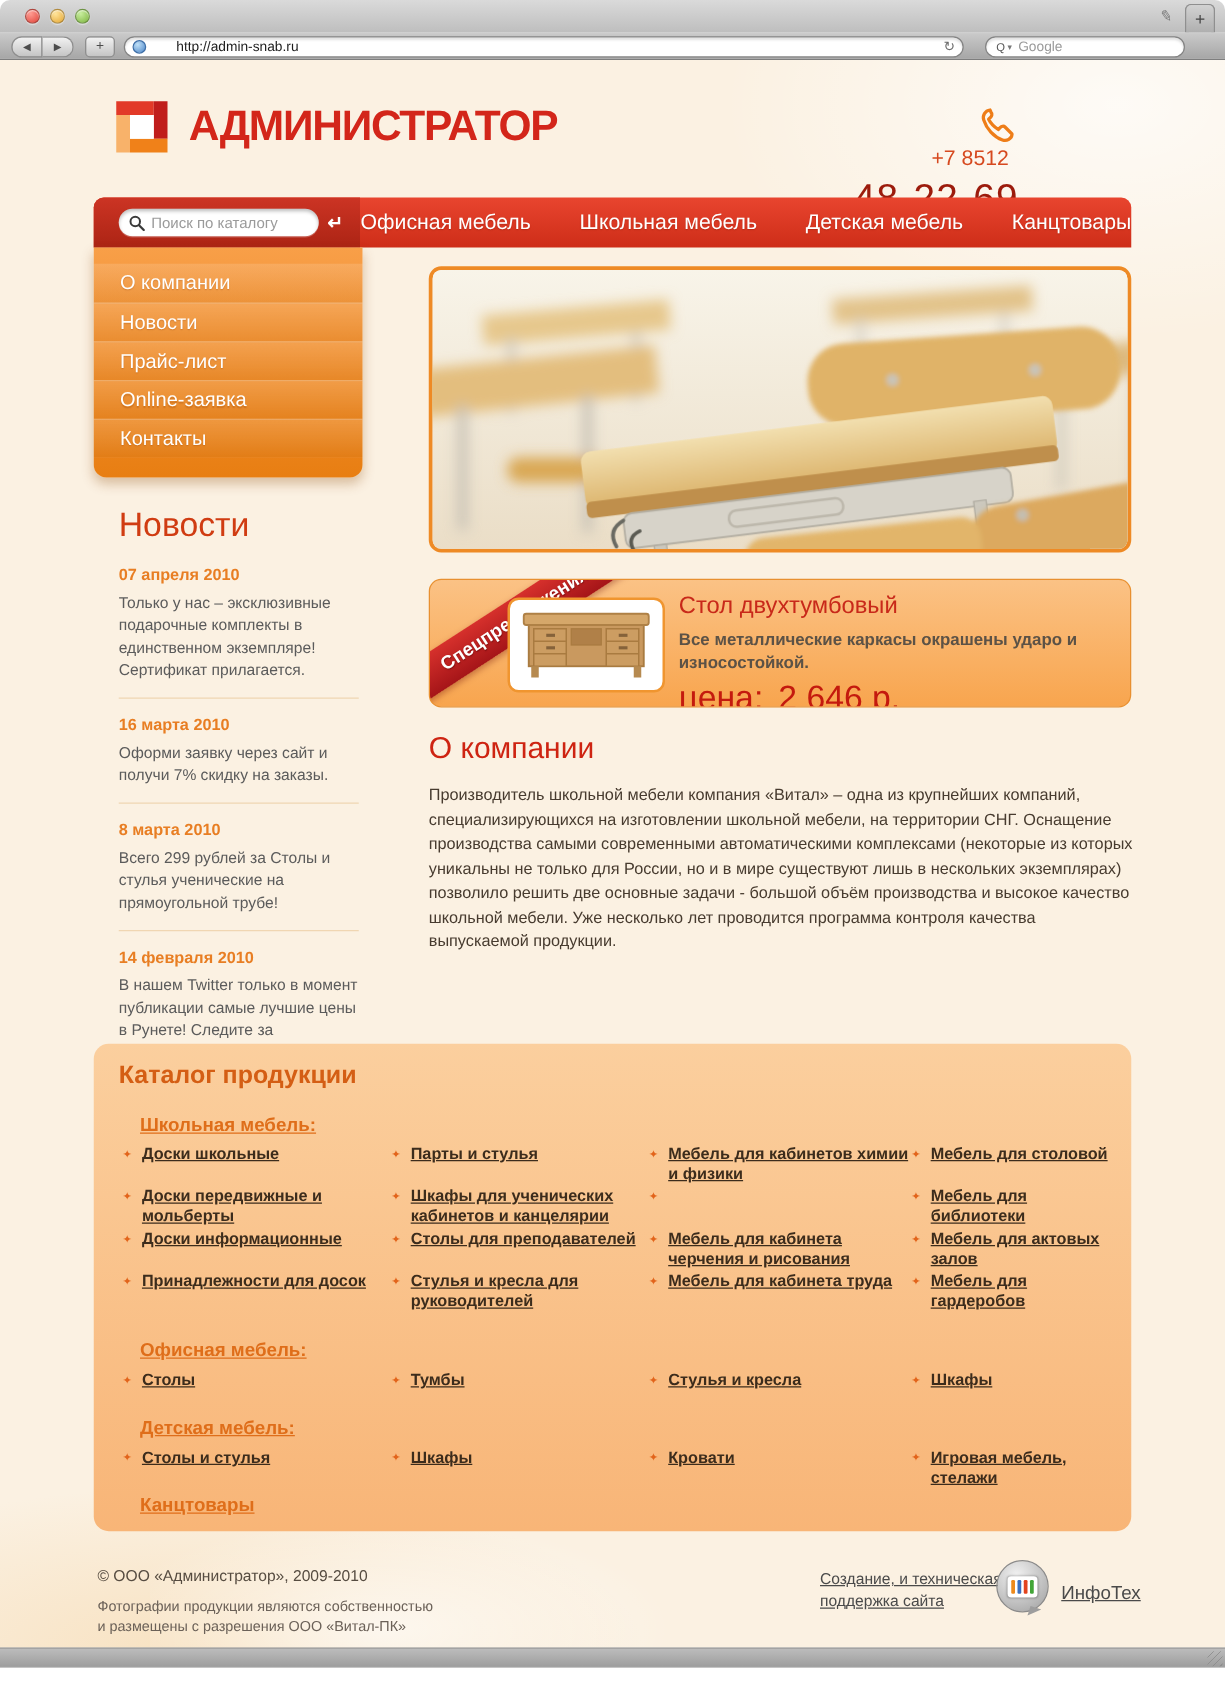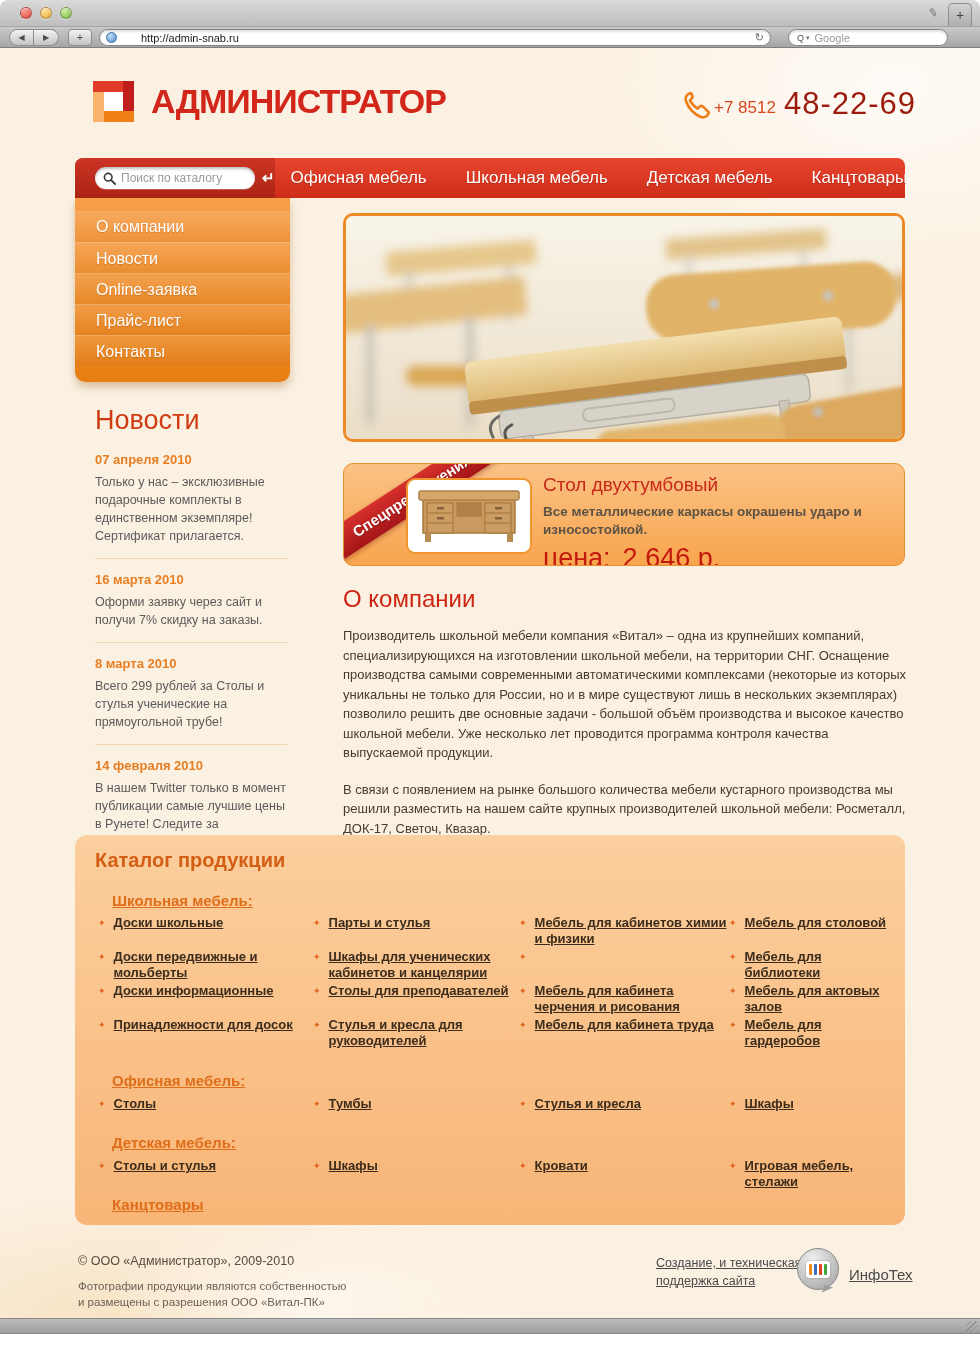--- a/index.html
+++ b/index.html
@@ -63,36 +63,36 @@
   .logo { position:absolute; left:93px; top:33px; display:flex; align-items:center; cursor:pointer; }
   .logo-icon { width:41px; height:41px; display:grid; margin-right:17px;
     grid-template-columns:11px 19px 11px; grid-template-rows:11px 19px 11px; }
   .li-a { grid-column:1/3; grid-row:1; background:#E23A28; }
   .li-b { grid-column:3; grid-row:1/3; background:#C01E1C; }
   .li-c { grid-column:1; grid-row:2/4; background:#F8B26A; }
   .li-d { grid-column:2/4; grid-row:3; background:#F08119; }
   .li-e { grid-column:2; grid-row:2; background:#FFFFFF; }
   .logo-text { font-size:34px; font-weight:700; color:#D3261A; letter-spacing:-1px; }
 
-  .phone { position:absolute; left:683px; top:38px; display:flex; align-items:flex-end; }
+  .phone { position:absolute; left:683px; top:38px; display:flex; align-items:flex-end;flex-direction:column; }
   .phone-icon { margin-right:4px; margin-bottom:2px; }
   .phone-prefix { font-size:17px; color:#D6491F; margin-right:8px; margin-bottom:4px; }
   .phone-number { font-size:31px; color:#9C1B0C; letter-spacing:1px; }
 
   
   .navbar { position:absolute; left:75px; top:110px; width:830px; height:40px;
     background:linear-gradient(180deg,#E8452F,#CE2D18); border-radius:8px 8px 0 0; display:flex; }
   .nav-search-seg { width:215px; height:40px; border-radius:8px 0 0 0;
     background:linear-gradient(180deg,#CC3424,#AC2414); display:flex; align-items:center; padding-left:20px; position:relative; }
   .search-pill { width:160px; height:22px; background:#fff; border-radius:11px; display:flex;
     align-items:center; padding:0 8px; box-shadow:inset 0 2px 3px rgba(0,0,0,.25), 0 1px 0 rgba(255,255,255,.25); }
   .search-input { border:none; outline:none; background:transparent; font-size:12px; color:#444; width:115px; }
   .search-input::placeholder { color:#9a9a9a; }
   .enter-arrow { color:#fff; font-size:15px; font-weight:700; margin-left:7px; }
-  .nav-menu { display:flex; align-items:center; gap:39px; padding-left:16px; }
+  .nav-menu { display:flex; align-items:center; gap:39px; }
   .nav-item { color:#fff; font-size:17px; text-shadow:0 1px 1px rgba(120,20,0,.35); cursor:pointer; white-space:nowrap; }
 
   
   .sidebar { position:absolute; left:75px; top:150px; width:215px; padding:13px 0 16px 0;
     background:linear-gradient(180deg,#F89F48,#E87E12); border-radius:0 0 10px 10px;
     box-shadow:0 5px 9px rgba(140,70,0,.3); }
   .side-item { height:31px; line-height:31px; padding-left:21px; color:#fff; font-size:16px;
     text-shadow:0 1px 1px rgba(140,60,0,.3); cursor:pointer;
     background:linear-gradient(180deg, rgba(255,255,255,.14), rgba(0,0,0,.03)); }
   .side-item + .side-item { border-top:1px solid rgba(255,255,255,.3); }
@@ -238,22 +238,22 @@
         <span class="nav-item">Офисная мебель</span>
         <span class="nav-item">Школьная мебель</span>
         <span class="nav-item">Детская мебель</span>
         <span class="nav-item">Канцтовары</span>
       </div>
     </div>
 
     <div class="sidebar">
       <div class="side-item">О компании</div>
       <div class="side-item">Новости</div>
+      <div class="side-item">Прайс-лист</div>
       <div class="side-item">Online-заявка</div>
-      <div class="side-item">Прайс-лист</div>
       <div class="side-item">Контакты</div>
     </div>
 
     <div class="news">
       <div class="news-title">Новости</div>
       <div>
         <div class="news-date">07 апреля 2010</div>
         <div class="news-text">Только у нас – эксклюзивные подарочные комплекты в единственном экземпляре! Сертификат прилагается.</div>
       </div>
       <hr class="news-sep">
@@ -363,21 +363,20 @@
         <div class="offer-desc">Все металлические каркасы окрашены ударо и износостойкой.</div>
         <div class="offer-price">
           <span>цена:</span><span class="val">2 646 р.</span>
         </div>
       </div>
     </div>
 
     <div class="about">
       <div class="about-title">О компании</div>
       <p>Производитель школьной мебели компания «Витал» – одна из крупнейших компаний, специализирующихся на изготовлении школьной мебели, на территории СНГ. Оснащение производства самыми современными автоматическими комплексами (некоторые из которых уникальны не только для России, но и в мире существуют лишь в нескольких экземплярах) позволило решить две основные задачи - большой объём производства и высокое качество школьной мебели. Уже несколько лет проводится программа контроля качества выпускаемой продукции.</p>
-      <p>В связи с появлением на рынке большого количества мебели кустарного производства мы решили разместить на нашем сайте крупных производителей школьной мебели: Росметалл, ДОК-17, Светоч, Квазар.</p>
     </div>
 
     <div class="catalog">
       <div class="cat-title">Каталог продукции</div>
 
       <div class="cat-heading h-school">Школьная мебель:</div>
       <div class="cat-grid g-school">
         <div class="cat-item">
             <span class="bullet">✦</span>
             <span class="cat-link">Доски школьные</span>

